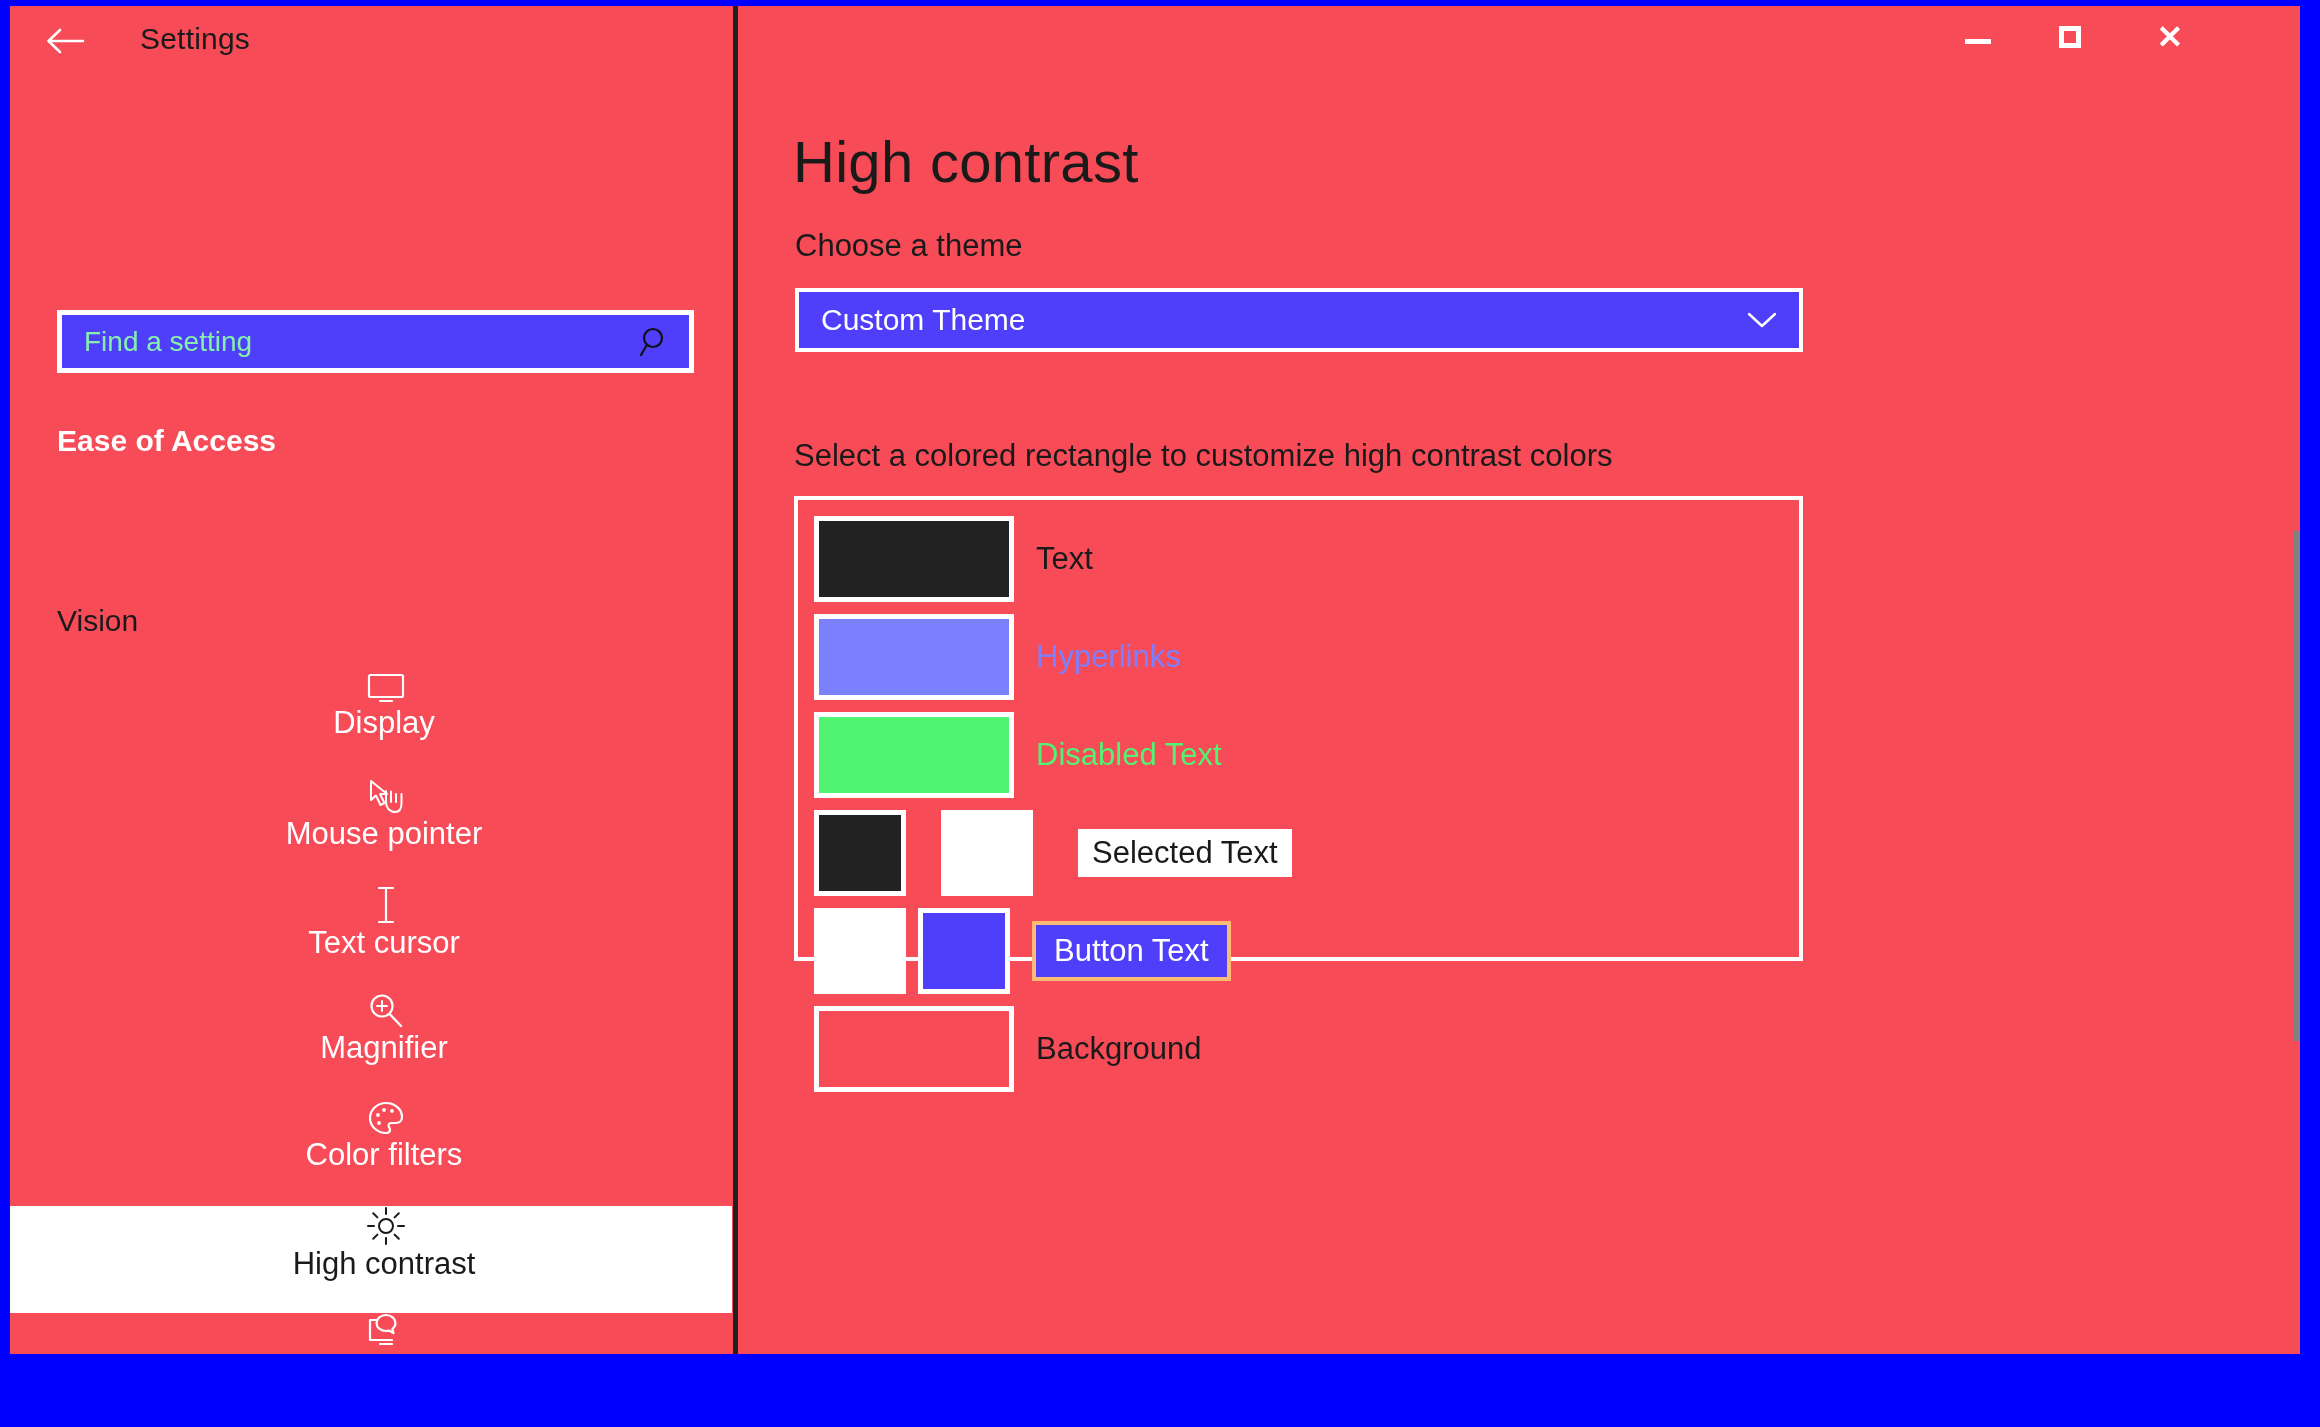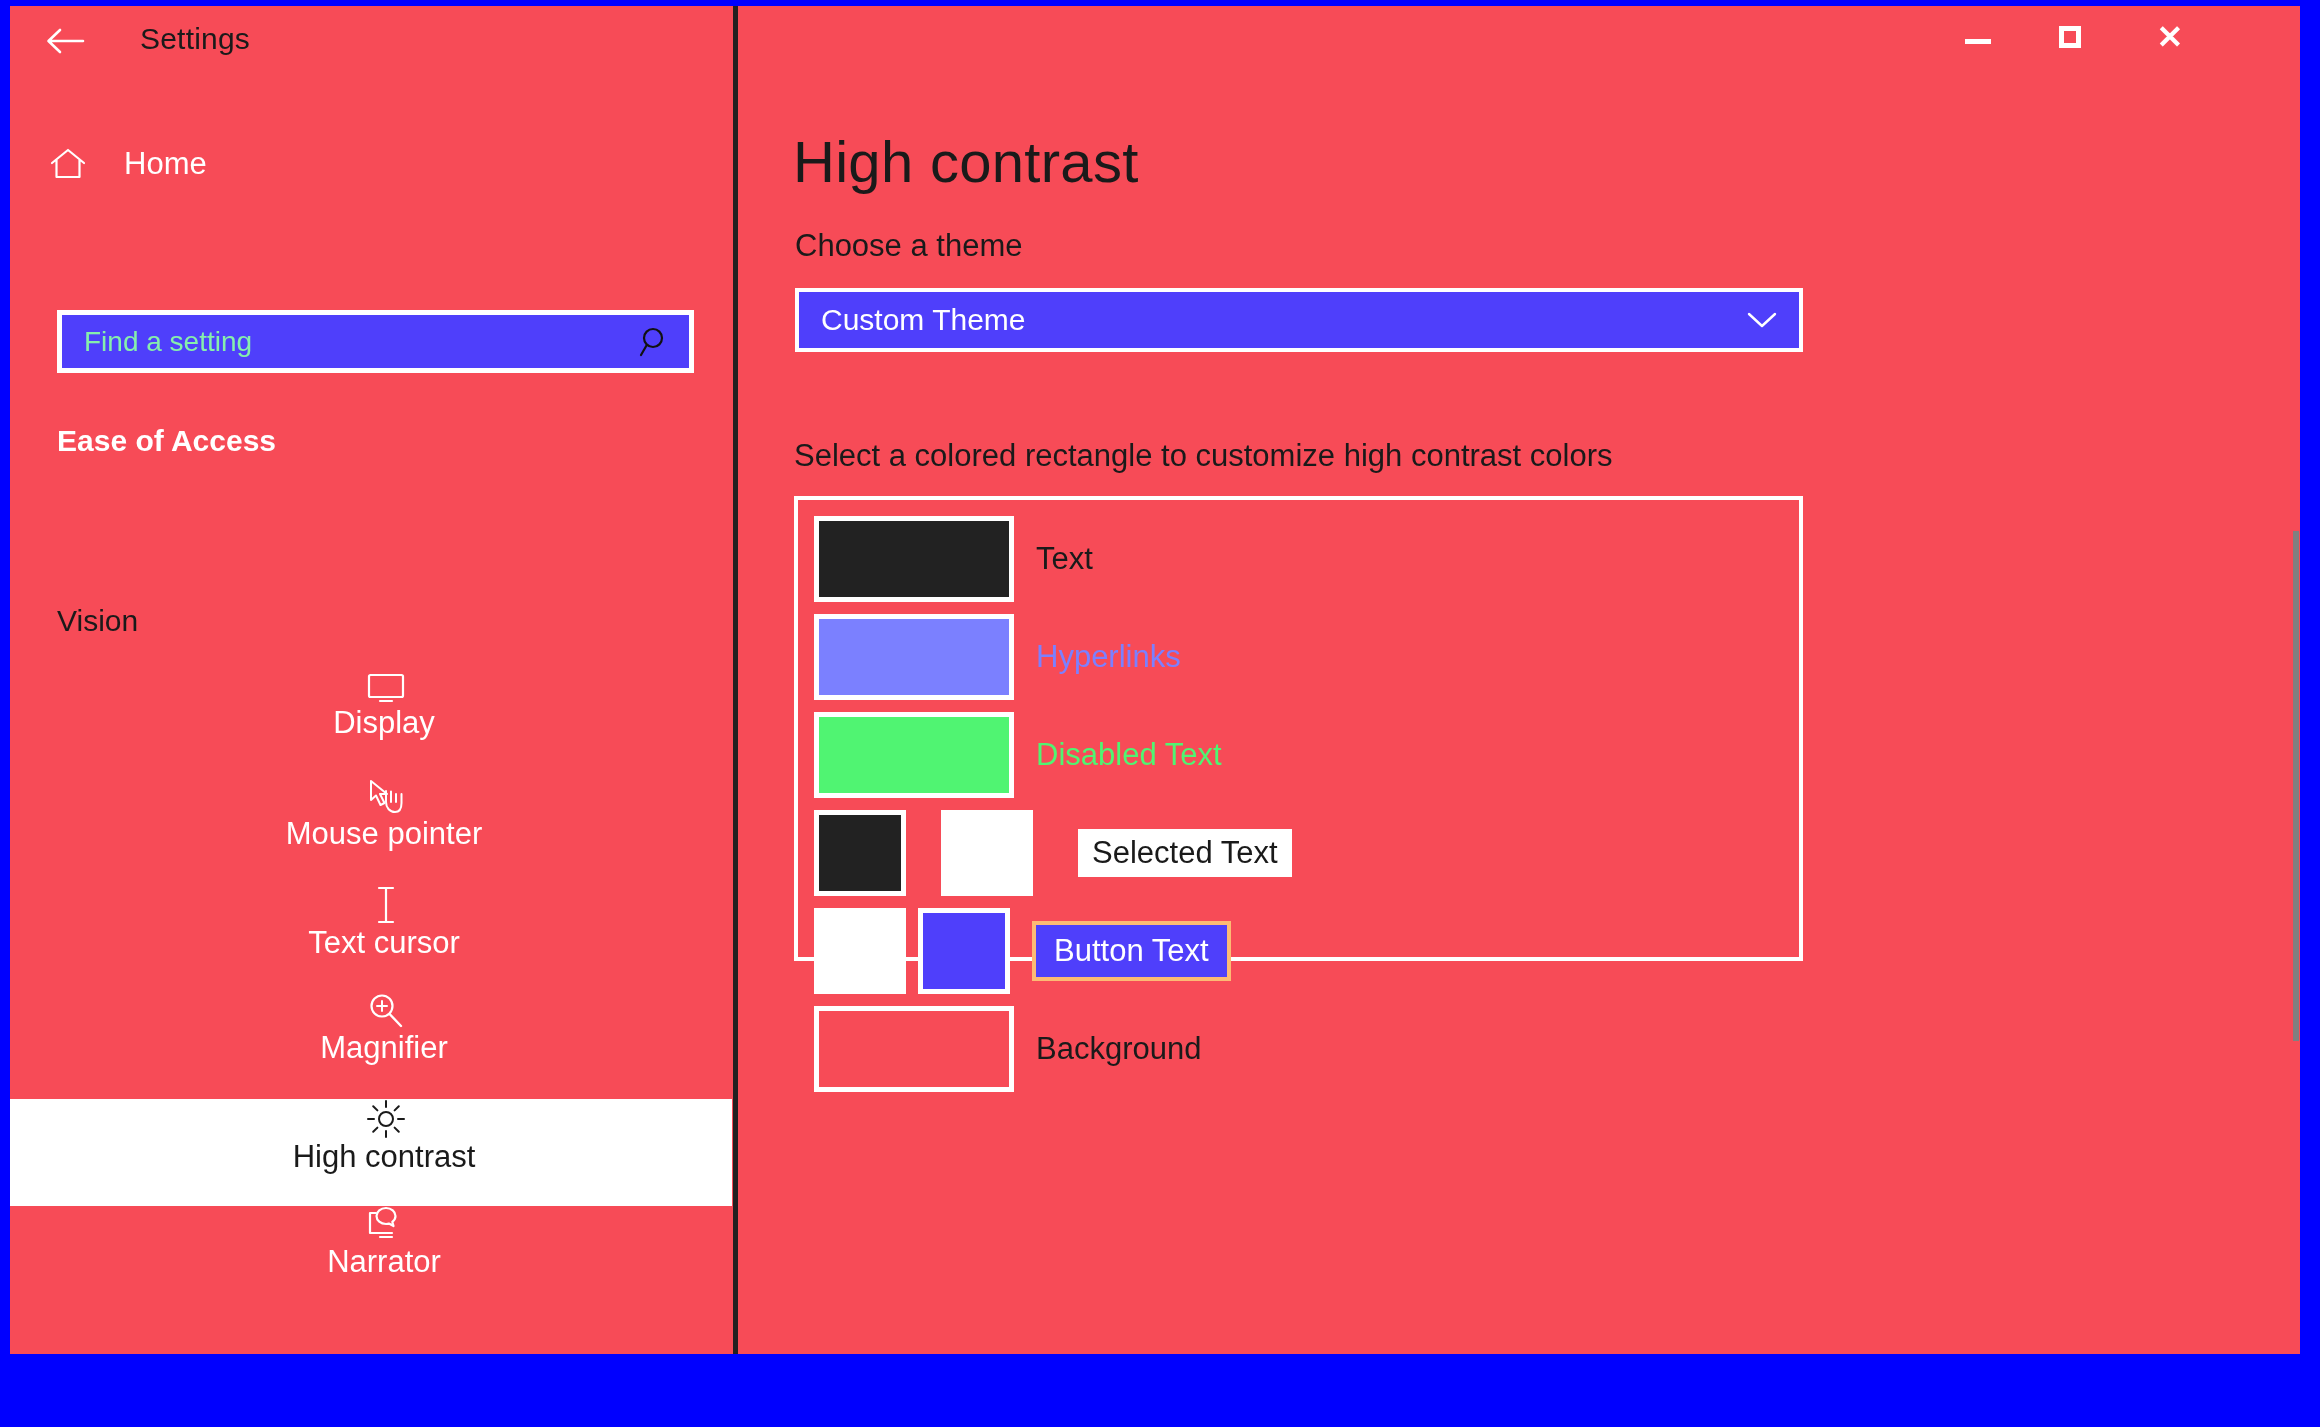--- a/index.html
+++ b/index.html
@@ -337,28 +337,20 @@
     <div class="wincontrol" id="btn-max">
       <div class="wc-max"></div>
     </div>
     <div class="wincontrol" id="btn-close">
       <div class="wc-close">✕</div>
     </div>
   </div>
 
   <div id="sidebar">
 
-    <div id="home-row">
-      <span class="nav-icon">
-        <svg width="38" height="34" viewBox="0 0 38 34" aria-hidden="true">
-          <path d="M3 16 L19 3 L35 16 M7.5 13 V30 H30.5 V13" stroke="#FFFFFF" stroke-width="2.2" fill="none" stroke-linecap="round" stroke-linejoin="round"></path>
-        </svg>
-      </span>
-      <span class="nav-label">Home</span>
-    </div>
 
     <div id="search-wrap">
       <div id="search-box">
         <span id="search-placeholder">Find a setting</span>
         <span id="search-icon">
           <svg width="34" height="34" viewBox="0 0 34 34" aria-hidden="true">
             <circle cx="14" cy="13" r="9" stroke="#111111" stroke-width="2.2" fill="none"></circle>
             <path d="M7.5 20.5 L2 30" stroke="#111111" stroke-width="2.2" fill="none" stroke-linecap="round"></path>
           </svg>
         </span>
@@ -404,20 +396,32 @@
         <span class="nav-icon">
           <svg width="38" height="38" viewBox="0 0 38 38" aria-hidden="true">
             <circle cx="15" cy="14" r="10.5" stroke="#FFFFFF" stroke-width="2.2" fill="none"></circle>
             <path d="M15 9 V19 M10 14 H20" stroke="#FFFFFF" stroke-width="2" stroke-linecap="round"></path>
             <path d="M22.6 22 L34 34" stroke="#FFFFFF" stroke-width="2.4" stroke-linecap="round"></path>
           </svg>
         </span>
         <span class="nav-label">Magnifier</span>
       </div>
 
+      <div class="nav-item">
+        <span class="nav-icon">
+          <svg width="38" height="38" viewBox="0 0 38 38" aria-hidden="true">
+            <path d="M19 4 C10 4 3 11 3 19 C3 27 10 34 19 34 C22 34 23 32 23 30.5 C23 29 21.5 28 21.5 26.5 C21.5 25 23 24 25 24 H29 C32.5 24 35 21.5 35 18 C35 10.5 28 4 19 4 Z" stroke="#FFFFFF" stroke-width="2.2" fill="none" stroke-linejoin="round"></path>
+            <circle cx="11" cy="16" r="1.9" fill="#FFFFFF"></circle>
+            <circle cx="17" cy="11" r="1.9" fill="#FFFFFF"></circle>
+            <circle cx="25" cy="12" r="1.9" fill="#FFFFFF"></circle>
+            <circle cx="12" cy="24" r="1.9" fill="#FFFFFF"></circle>
+          </svg>
+        </span>
+        <span class="nav-label">Color filters</span>
+      </div>
 
       <div class="nav-item selected">
         <span class="nav-icon">
           <svg width="40" height="40" viewBox="0 0 40 40" aria-hidden="true">
             <circle cx="20" cy="20" r="7" stroke="#1A1A1A" stroke-width="2" fill="none"></circle>
             <g stroke="#1A1A1A" stroke-width="2" stroke-linecap="round">
               <path d="M20 2 V8"></path>
                 <path d="M20 32 V38"></path>
               <path d="M2 20 H8"></path>
                 <path d="M32 20 H38"></path>

